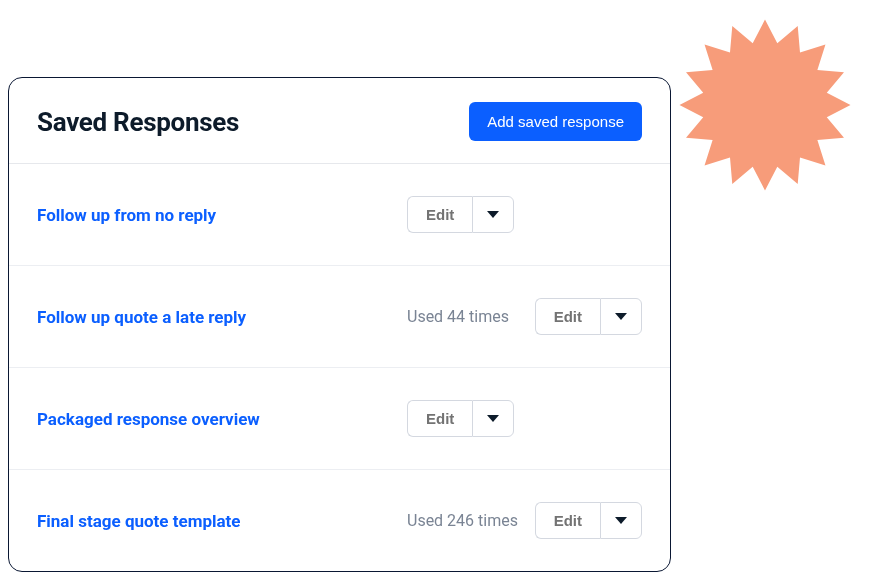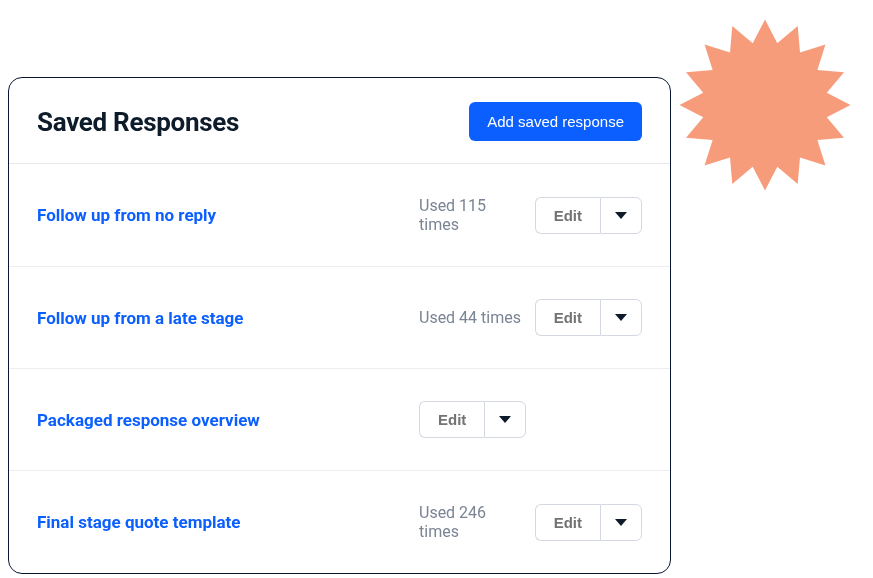--- a/index.html
+++ b/index.html
@@ -62,21 +62,20 @@
       font-size: 15px;
       font-weight: 500;
       cursor: pointer;
     }
 
     .row {
       display: flex;
       align-items: center;
       padding: 32px 28px;
       border-bottom: 1px solid #eceef2;
-      gap: 12px;
     }
 
     .row:last-child {
       border-bottom: none;
     }
 
     .row-name {
       flex: 0 0 370px;
       font-size: 17px;
       font-weight: 700;
@@ -135,31 +134,30 @@
 </svg>
 
 <div class="card">
   <div class="card-header">
     <h1 class="card-title">Saved Responses</h1>
     <button class="add-button">Add saved response</button>
   </div>
 
   <div class="row">
     <a class="row-name">Follow up from no reply</a>
-    <span class="row-usage">Used 115 times</span>
     <div class="row-actions">
       <button class="edit-button">Edit</button>
       <button class="dropdown-button">
         <span class="caret-down"></span>
       </button>
     </div>
   </div>
 
   <div class="row">
-    <a class="row-name">Follow up from a late stage</a>
+    <a class="row-name">Follow up quote a late reply</a>
     <span class="row-usage">Used 44 times</span>
     <div class="row-actions">
       <button class="edit-button">Edit</button>
       <button class="dropdown-button">
         <span class="caret-down"></span>
       </button>
     </div>
   </div>
 
   <div class="row">

